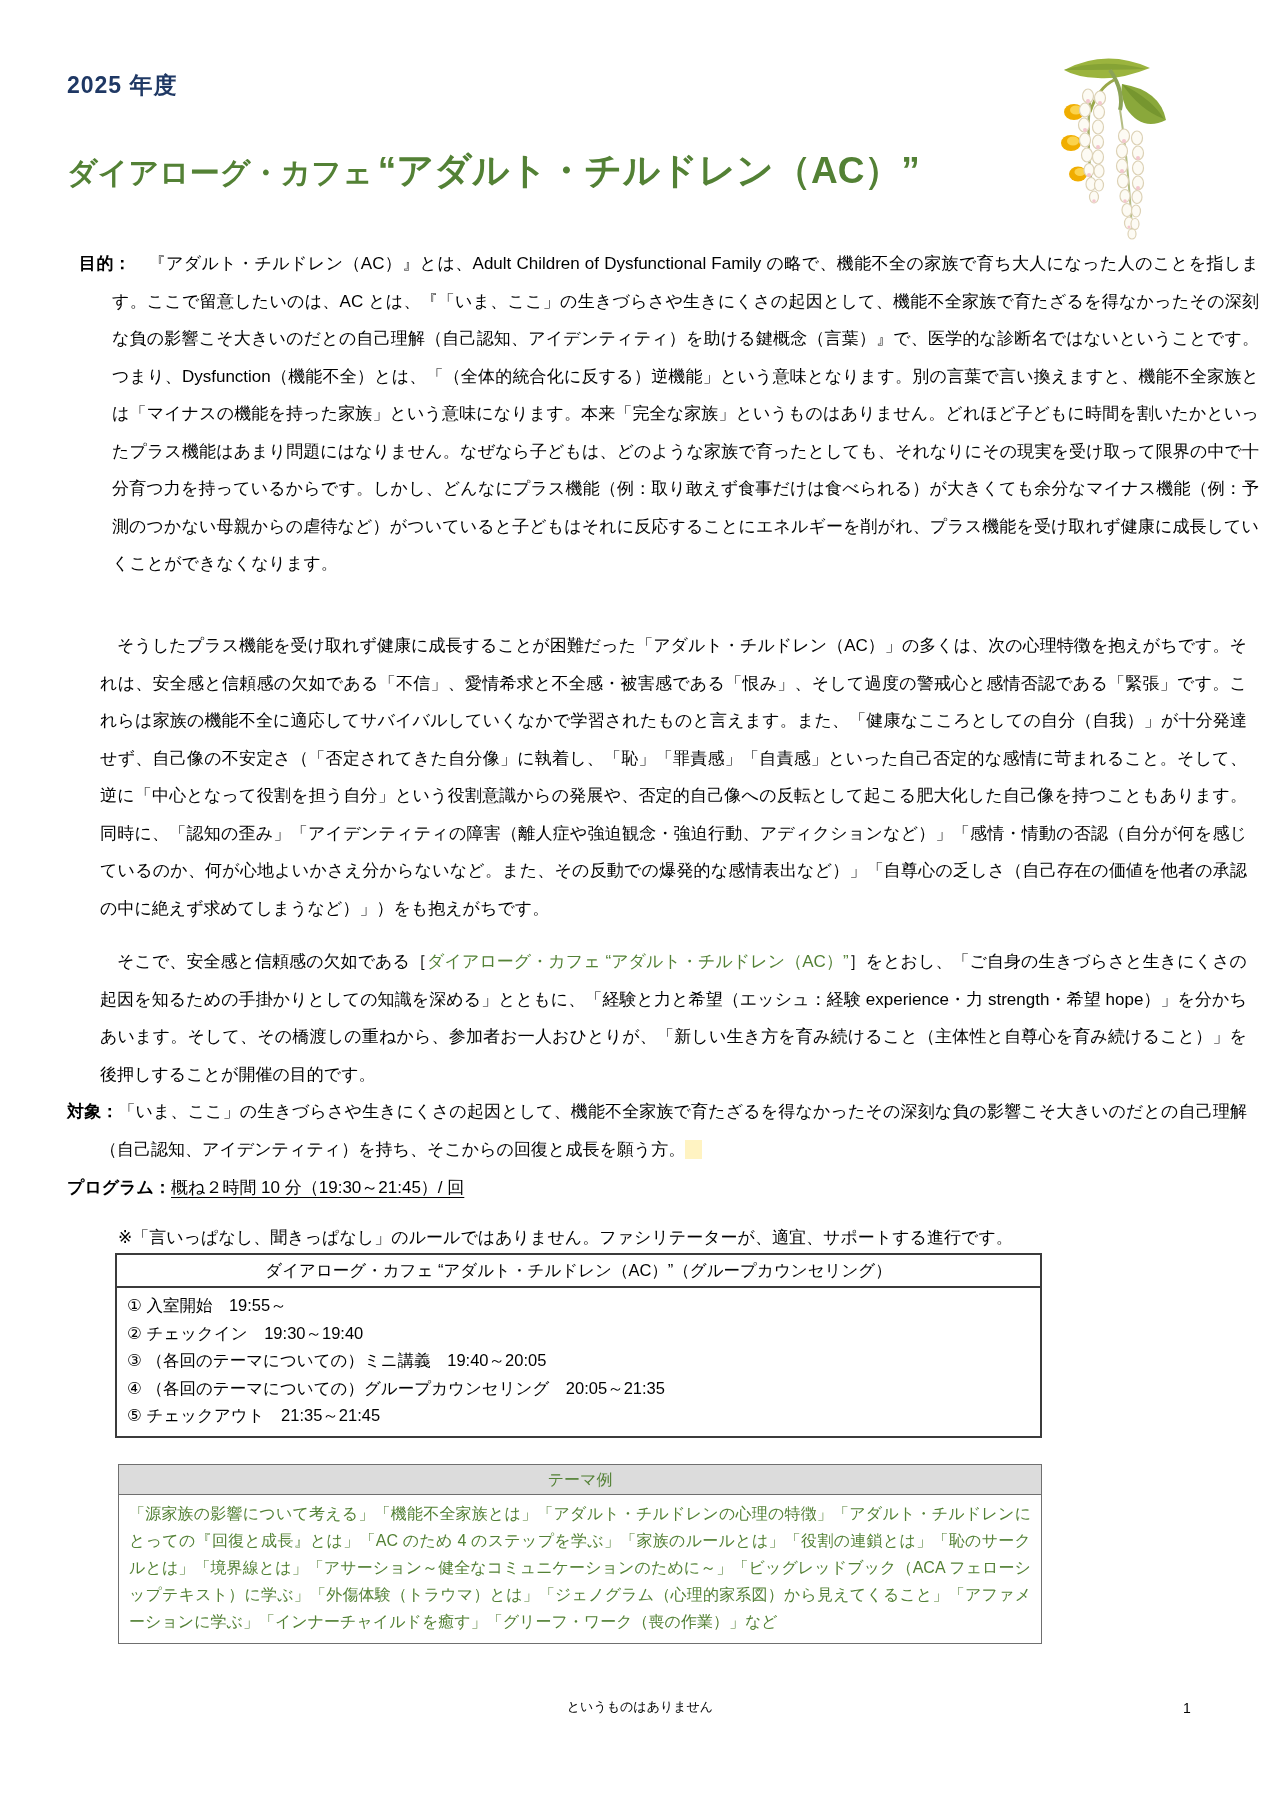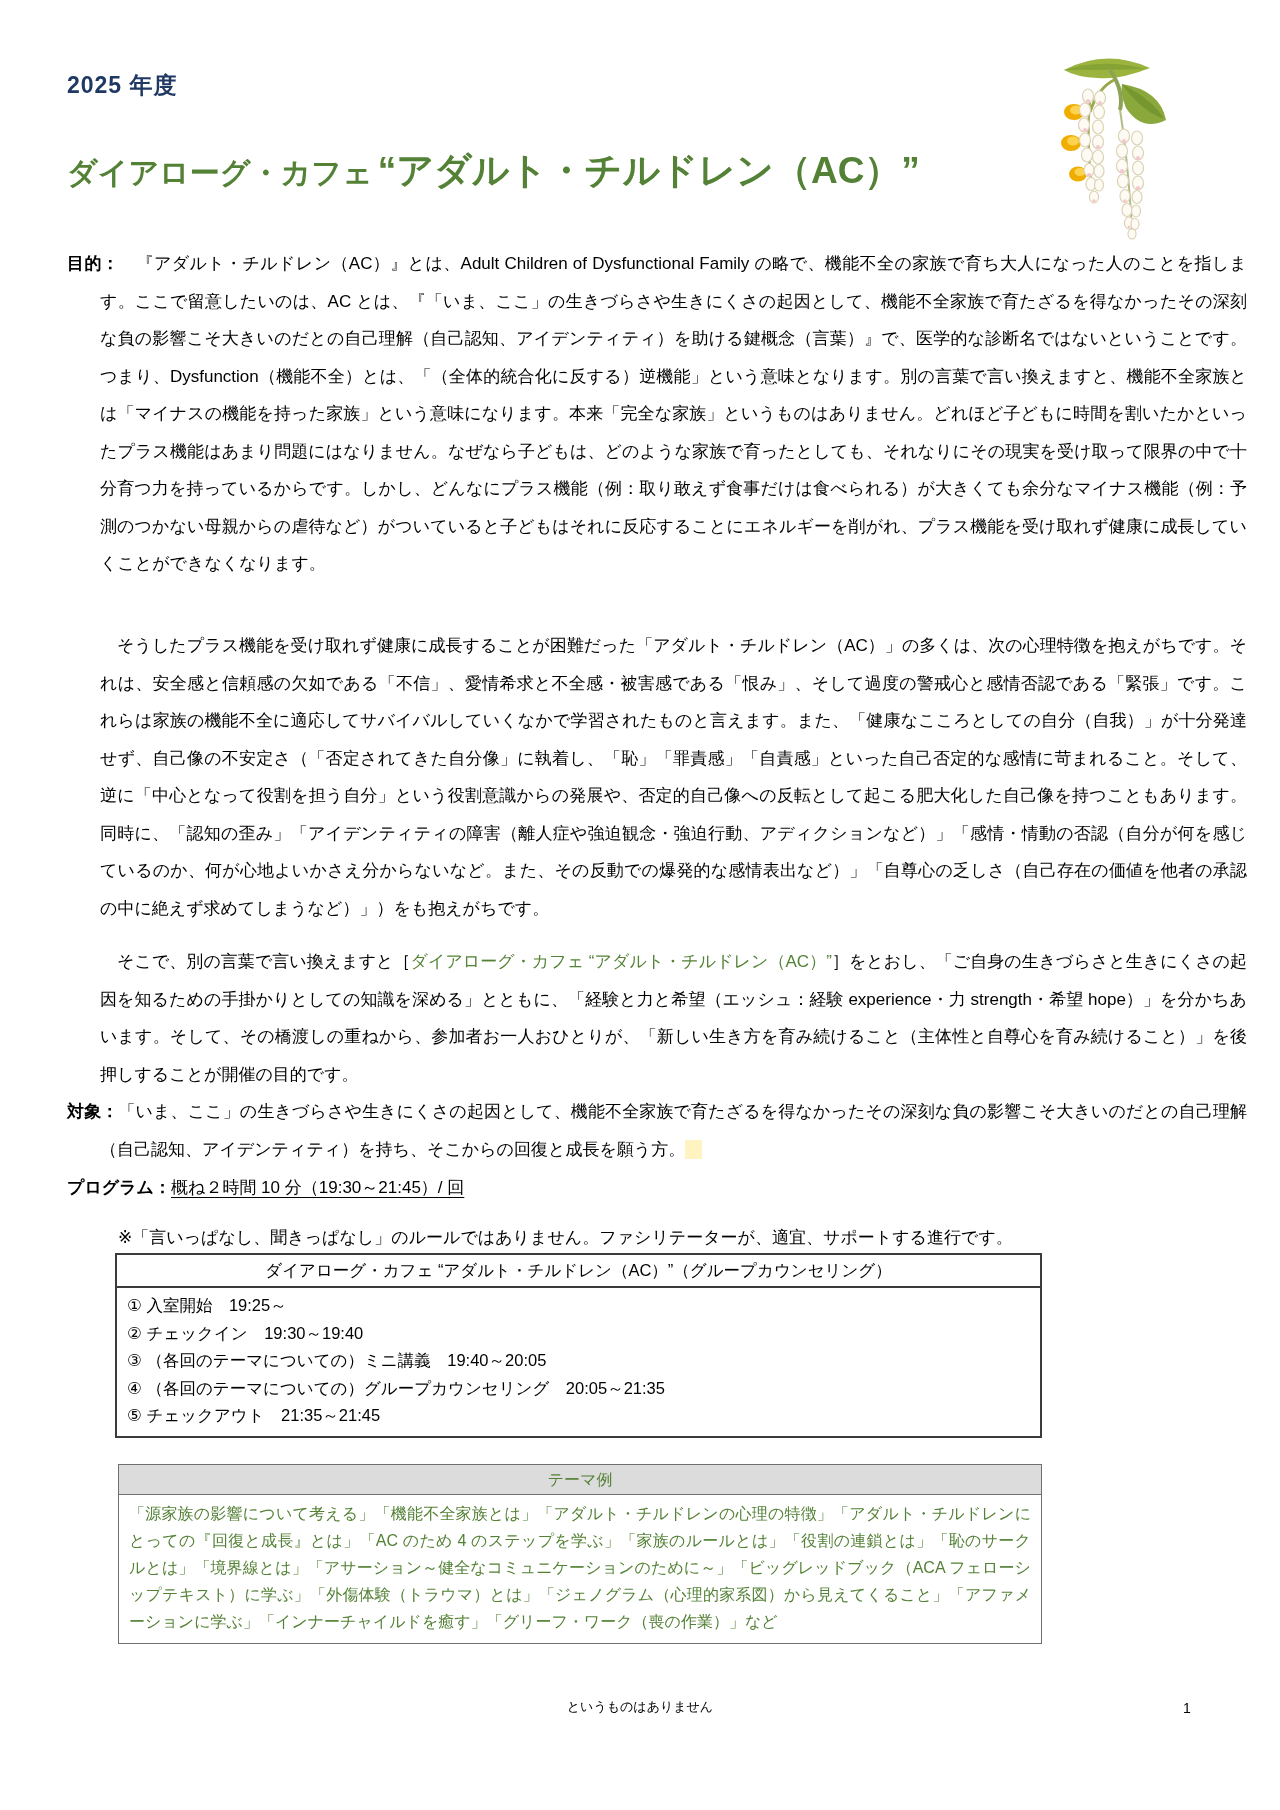--- a/index.html
+++ b/index.html
@@ -144,48 +144,48 @@
         <circle cx="36" cy="161" r="1.8"></circle>
       <circle cx="66" cy="101" r="2"></circle>
         <circle cx="80" cy="118" r="2"></circle>
         <circle cx="64" cy="131" r="2"></circle>
       <circle cx="80" cy="148" r="2"></circle>
         <circle cx="67" cy="161" r="1.8"></circle>
         <circle cx="71" cy="187" r="1.6"></circle>
     </g>
   </svg>
 
-  <p class="para hang" style="top:228px;">
+  <p class="para hang" style="top:228px;margin-left:12px;">
     <span class="blabel">目的：</span><span>　『アダルト・チルドレン（AC）』とは、Adult Children of Dysfunctional Family の略で、機能不全の家族で育ち大人になった人のことを指します。ここで留意したいのは、AC とは、『「いま、ここ」の生きづらさや生きにくさの起因として、機能不全家族で育たざるを得なかったその深刻な負の影響こそ大きいのだとの自己理解（自己認知、アイデンティティ）を助ける鍵概念（言葉）』で、医学的な診断名ではないということです。つまり、Dysfunction（機能不全）とは、「（全体的統合化に反する）逆機能」という意味となります。別の言葉で言い換えますと、機能不全家族とは「マイナスの機能を持った家族」という意味になります。本来「完全な家族」というものはありません。どれほど子どもに時間を割いたかといったプラス機能はあまり問題にはなりません。なぜなら子どもは、どのような家族で育ったとしても、それなりにその現実を受け取って限界の中で十分育つ力を持っているからです。しかし、どんなにプラス機能（例：取り敢えず食事だけは食べられる）が大きくても余分なマイナス機能（例：予測のつかない母親からの虐待など）がついていると子どもはそれに反応することにエネルギーを削がれ、プラス機能を受け取れず健康に成長していくことができなくなります。</span>
   </p>
 
   <p class="para pad" style="top:610px;">
     <span>　そうしたプラス機能を受け取れず健康に成長することが困難だった「アダルト・チルドレン（AC）」の多くは、次の心理特徴を抱えがちです。それは、安全感と信頼感の欠如である「不信」、愛情希求と不全感・被害感である「恨み」、そして過度の警戒心と感情否認である「緊張」です。これらは家族の機能不全に適応してサバイバルしていくなかで学習されたものと言えます。また、「健康なこころとしての自分（自我）」が十分発達せず、自己像の不安定さ（「否定されてきた自分像」に執着し、「恥」「罪責感」「自責感」といった自己否定的な感情に苛まれること。そして、逆に「中心となって役割を担う自分」という役割意識からの発展や、否定的自己像への反転として起こる肥大化した自己像を持つこともあります。同時に、「認知の歪み」「アイデンティティの障害（離人症や強迫観念・強迫行動、アディクションなど）」「感情・情動の否認（自分が何を感じているのか、何が心地よいかさえ分からないなど。また、その反動での爆発的な感情表出など）」「自尊心の乏しさ（自己存在の価値を他者の承認の中に絶えず求めてしまうなど）」）をも抱えがちです。</span>
   </p>
 
   <p class="para pad" style="top:926px;">
-    <span>　そこで、別の言葉で言い換えますと［</span><span class="green">ダイアローグ・カフェ “アダルト・チルドレン（AC）”</span><span>］をとおし、「ご自身の生きづらさと生きにくさの起因を知るための手掛かりとしての知識を深める」とともに、「経験と力と希望（エッシュ：経験 experience・力 strength・希望 hope）」を分かちあいます。そして、その橋渡しの重ねから、参加者お一人おひとりが、「新しい生き方を育み続けること（主体性と自尊心を育み続けること）」を後押しすることが開催の目的です。</span>
+    <span>　そこで、安全感と信頼感の欠如である［</span><span class="green">ダイアローグ・カフェ “アダルト・チルドレン（AC）”</span><span>］をとおし、「ご自身の生きづらさと生きにくさの起因を知るための手掛かりとしての知識を深める」とともに、「経験と力と希望（エッシュ：経験 experience・力 strength・希望 hope）」を分かちあいます。そして、その橋渡しの重ねから、参加者お一人おひとりが、「新しい生き方を育み続けること（主体性と自尊心を育み続けること）」を後押しすることが開催の目的です。</span>
   </p>
 
   <p class="para hang" style="top:1076px;">
     <span class="blabel">対象：</span><span>「いま、ここ」の生きづらさや生きにくさの起因として、機能不全家族で育たざるを得なかったその深刻な負の影響こそ大きいのだとの自己理解（自己認知、アイデンティティ）を持ち、そこからの回復と成長を願う方。</span><span class="hl">　</span>
   </p>
 
   <p class="para" style="top:1152px;white-space:nowrap;">
     <span class="blabel">プログラム：</span><span class="u">概ね２時間 10 分（19:30～21:45）/ 回</span>
   </p>
 
   <p class="note" style="top:1206px;">
     <span>※「言いっぱなし、聞きっぱなし」のルールではありません。ファシリテーターが、適宜、サポートする進行です。</span>
   </p>
 
   <div class="ptable">
     <div class="ptable-header">ダイアローグ・カフェ “アダルト・チルドレン（AC）”（グループカウンセリング）</div>
     <div class="ptable-body">
-      <div class="ptable-row">① 入室開始　19:25～</div>
+      <div class="ptable-row">① 入室開始　19:55～</div>
       <div class="ptable-row">② チェックイン　19:30～19:40</div>
       <div class="ptable-row">③ （各回のテーマについての）ミニ講義　19:40～20:05</div>
       <div class="ptable-row">④ （各回のテーマについての）グループカウンセリング　20:05～21:35</div>
       <div class="ptable-row">⑤ チェックアウト　21:35～21:45</div>
     </div>
   </div>
 
   <div class="themes">
     <div class="themes-header">テーマ例</div>
     <div class="themes-body">「源家族の影響について考える」「機能不全家族とは」「アダルト・チルドレンの心理の特徴」「アダルト・チルドレンにとっての『回復と成長』とは」「AC のため 4 のステップを学ぶ」「家族のルールとは」「役割の連鎖とは」「恥のサークルとは」「境界線とは」「アサーション～健全なコミュニケーションのために～」「ビッグレッドブック（ACA フェローシップテキスト）に学ぶ」「外傷体験（トラウマ）とは」「ジェノグラム（心理的家系図）から見えてくること」「アファメーションに学ぶ」「インナーチャイルドを癒す」「グリーフ・ワーク（喪の作業）」など</div>

